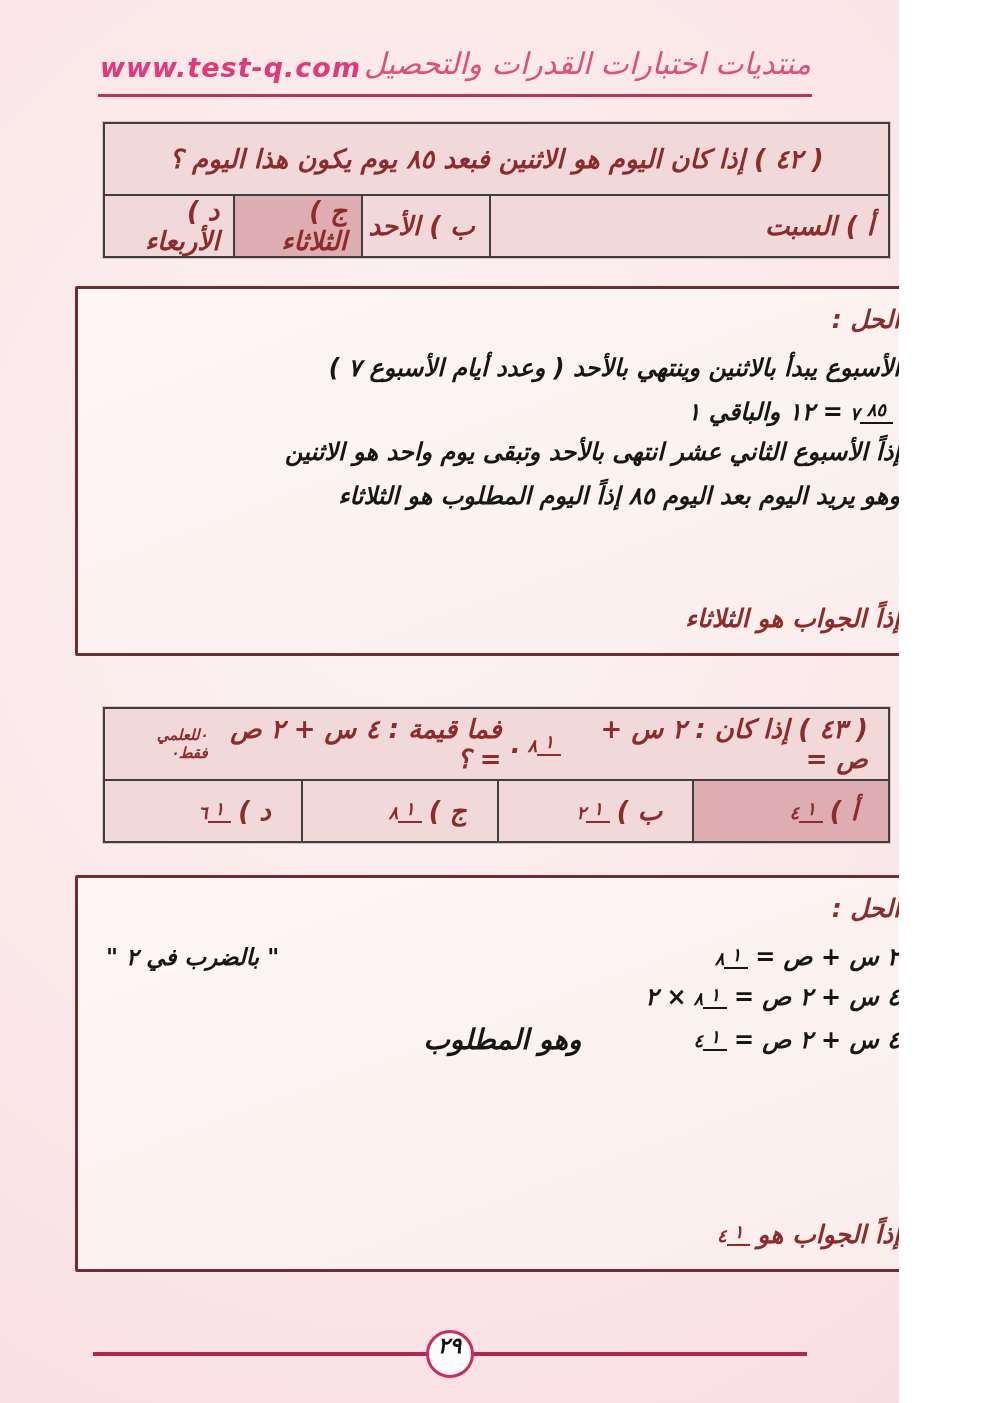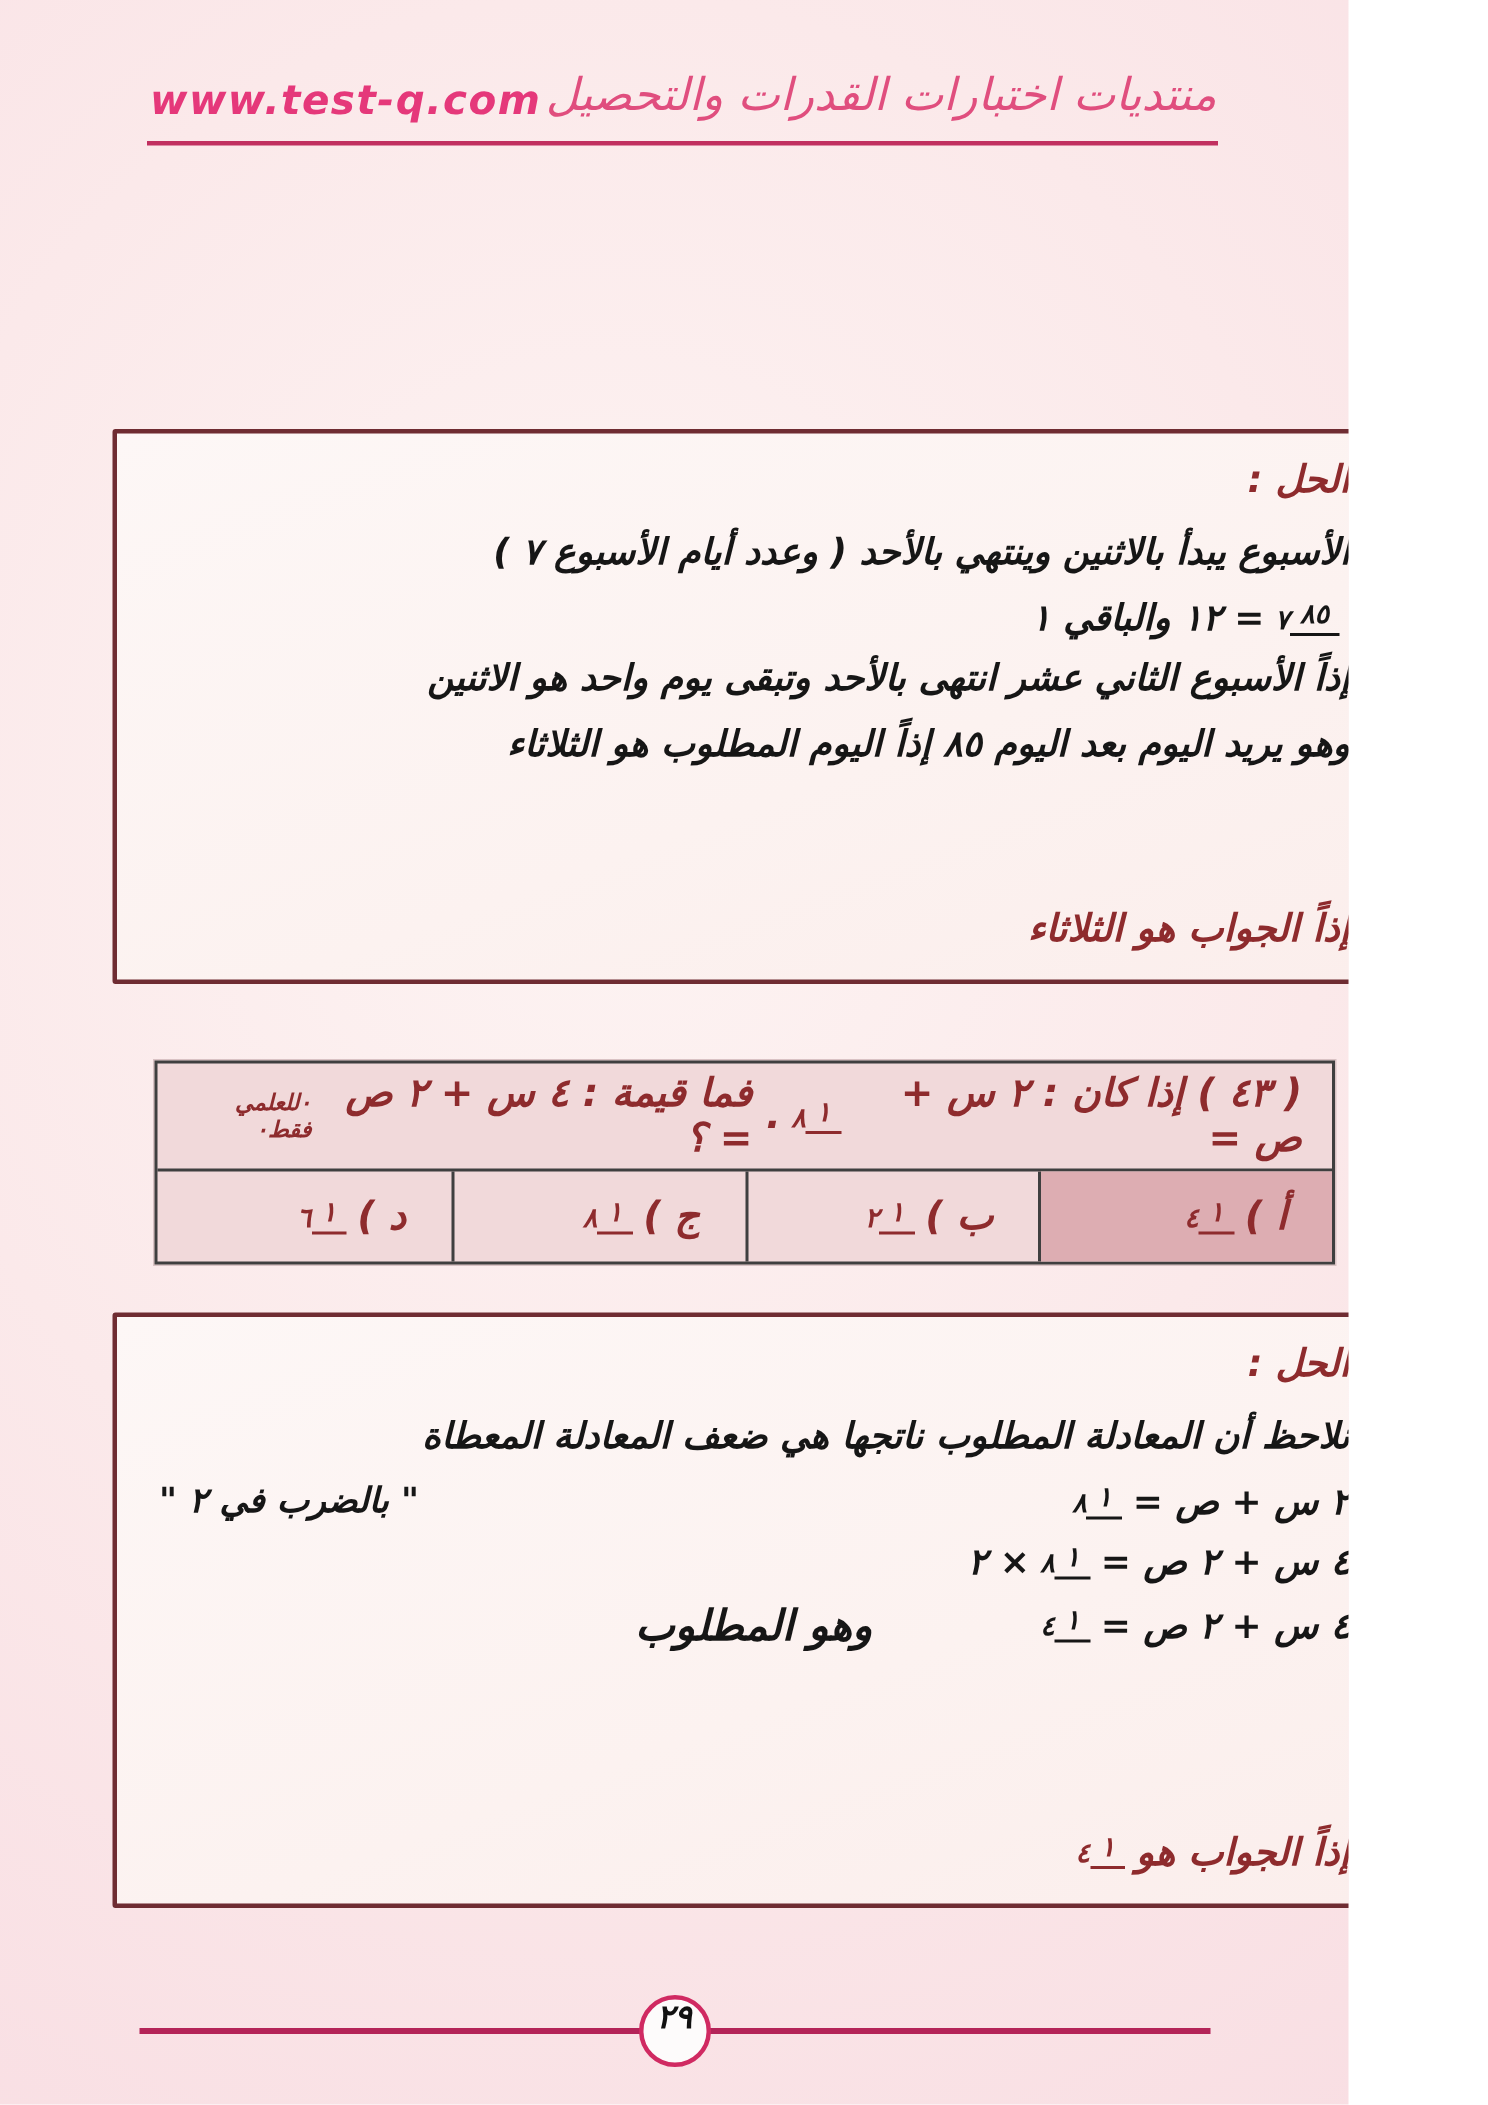--- a/index.html
+++ b/index.html
@@ -79,20 +79,29 @@
 </style>
 </head>
 <body>
 
 <div class="page">
 
   <div class="site-url">www.test-q.com</div>
   <div class="site-title">منتديات اختبارات القدرات والتحصيل</div>
   <div class="header-line"></div>
 
+  <div class="qbox qbox-42">
+    <div class="q-header">( ٤٢ ) إذا كان اليوم هو الاثنين فبعد ٨٥ يوم يكون هذا اليوم ؟</div>
+    <div class="q-answers">
+      <div class="q-cell q42-a">أ ) السبت</div>
+      <div class="q-cell q42-b">ب ) الأحد</div>
+      <div class="q-cell q42-c highlight">ج ) الثلاثاء</div>
+      <div class="q-cell q42-d">د ) الأربعاء</div>
+    </div>
+  </div>
 
   <div class="solbox solbox-42">
     <div class="sol-label">الحل :</div>
     <div class="sol-line">الأسبوع يبدأ بالاثنين وينتهي بالأحد ( وعدد أيام الأسبوع ٧ )</div>
     <div class="sol-eq">
       <span class="eq-group">
         <span class="frac">
           <span class="fnum">٨٥</span>
           <span class="fden">٧</span>
         </span>
@@ -142,21 +151,20 @@
         <span class="frac">
             <span class="fnum">١</span>
             <span class="fden">٦</span>
           </span>
       </div>
     </div>
   </div>
 
   <div class="solbox solbox-43">
     <div class="sol-label">الحل :</div>
-    <div class="sol-line">نلاحظ أن المعادلة المطلوب ناتجها هي ضعف المعادلة المعطاة</div>
     <div class="sol-eq">
       <span class="eq-group">
         <span>٢ س + ص =</span>
         <span class="frac">
             <span class="fnum">١</span>
             <span class="fden">٨</span>
           </span>
       </span>
       <span class="eq-note-far">" بالضرب في ٢ "</span>
     </div>

